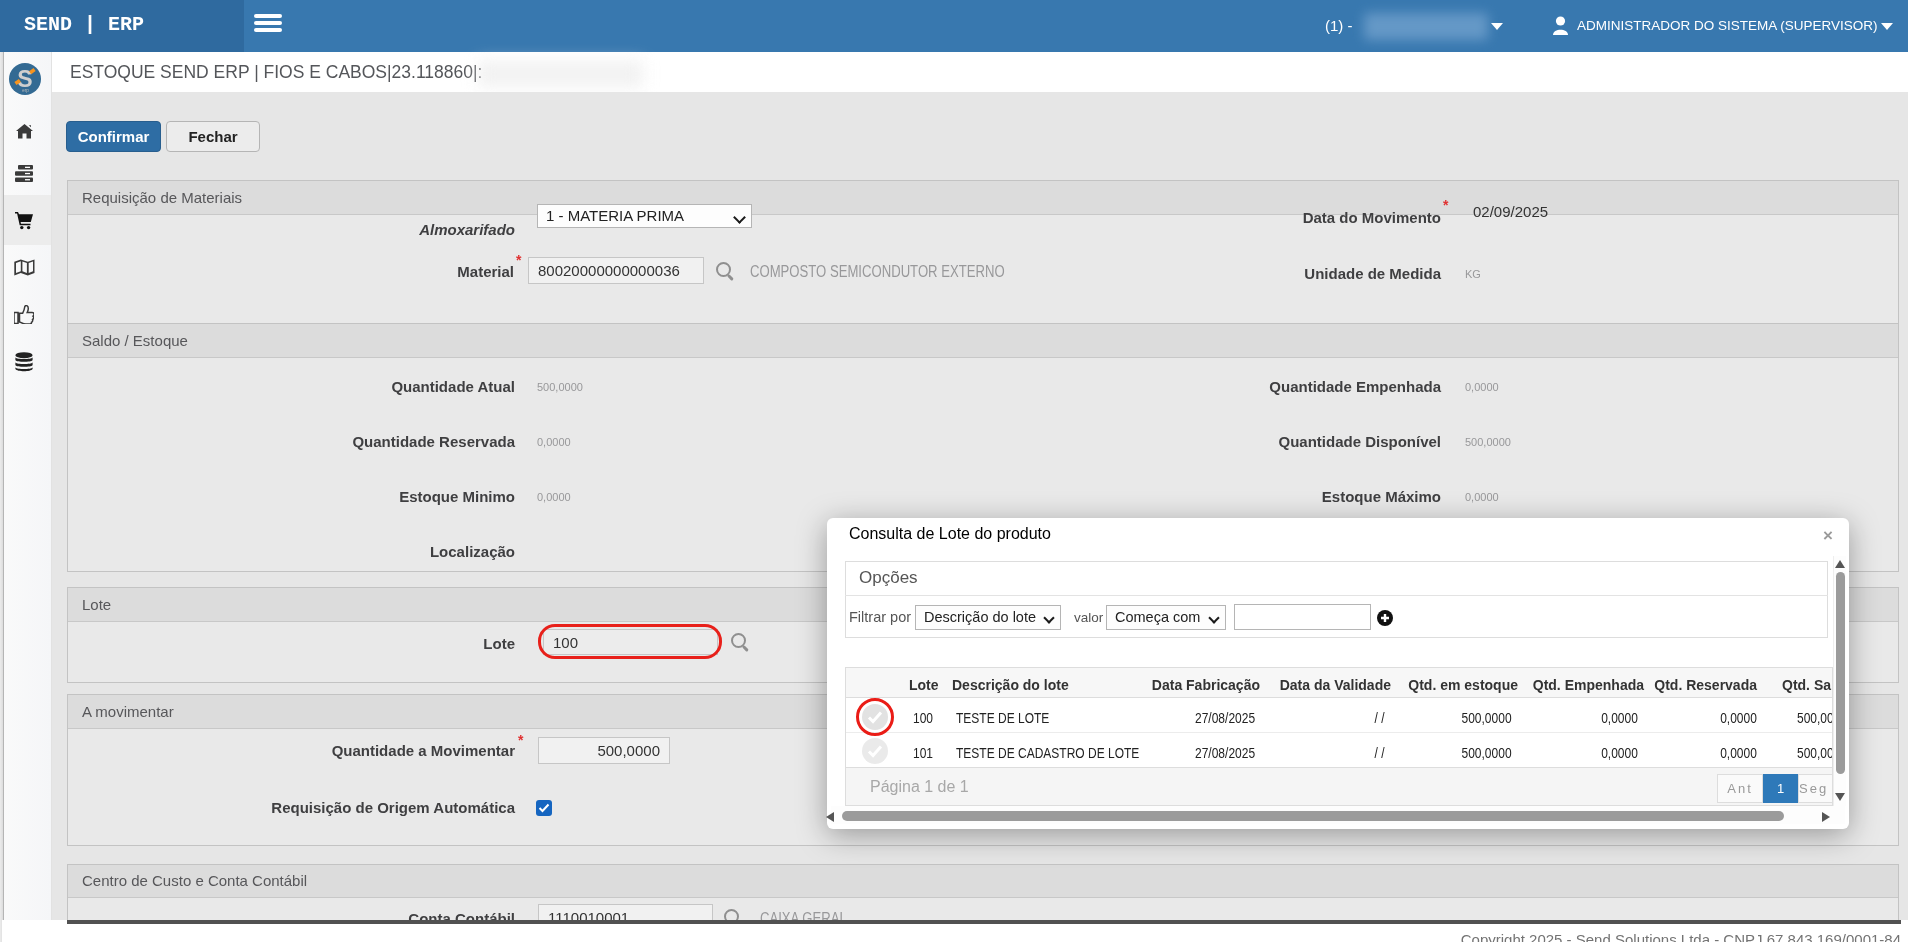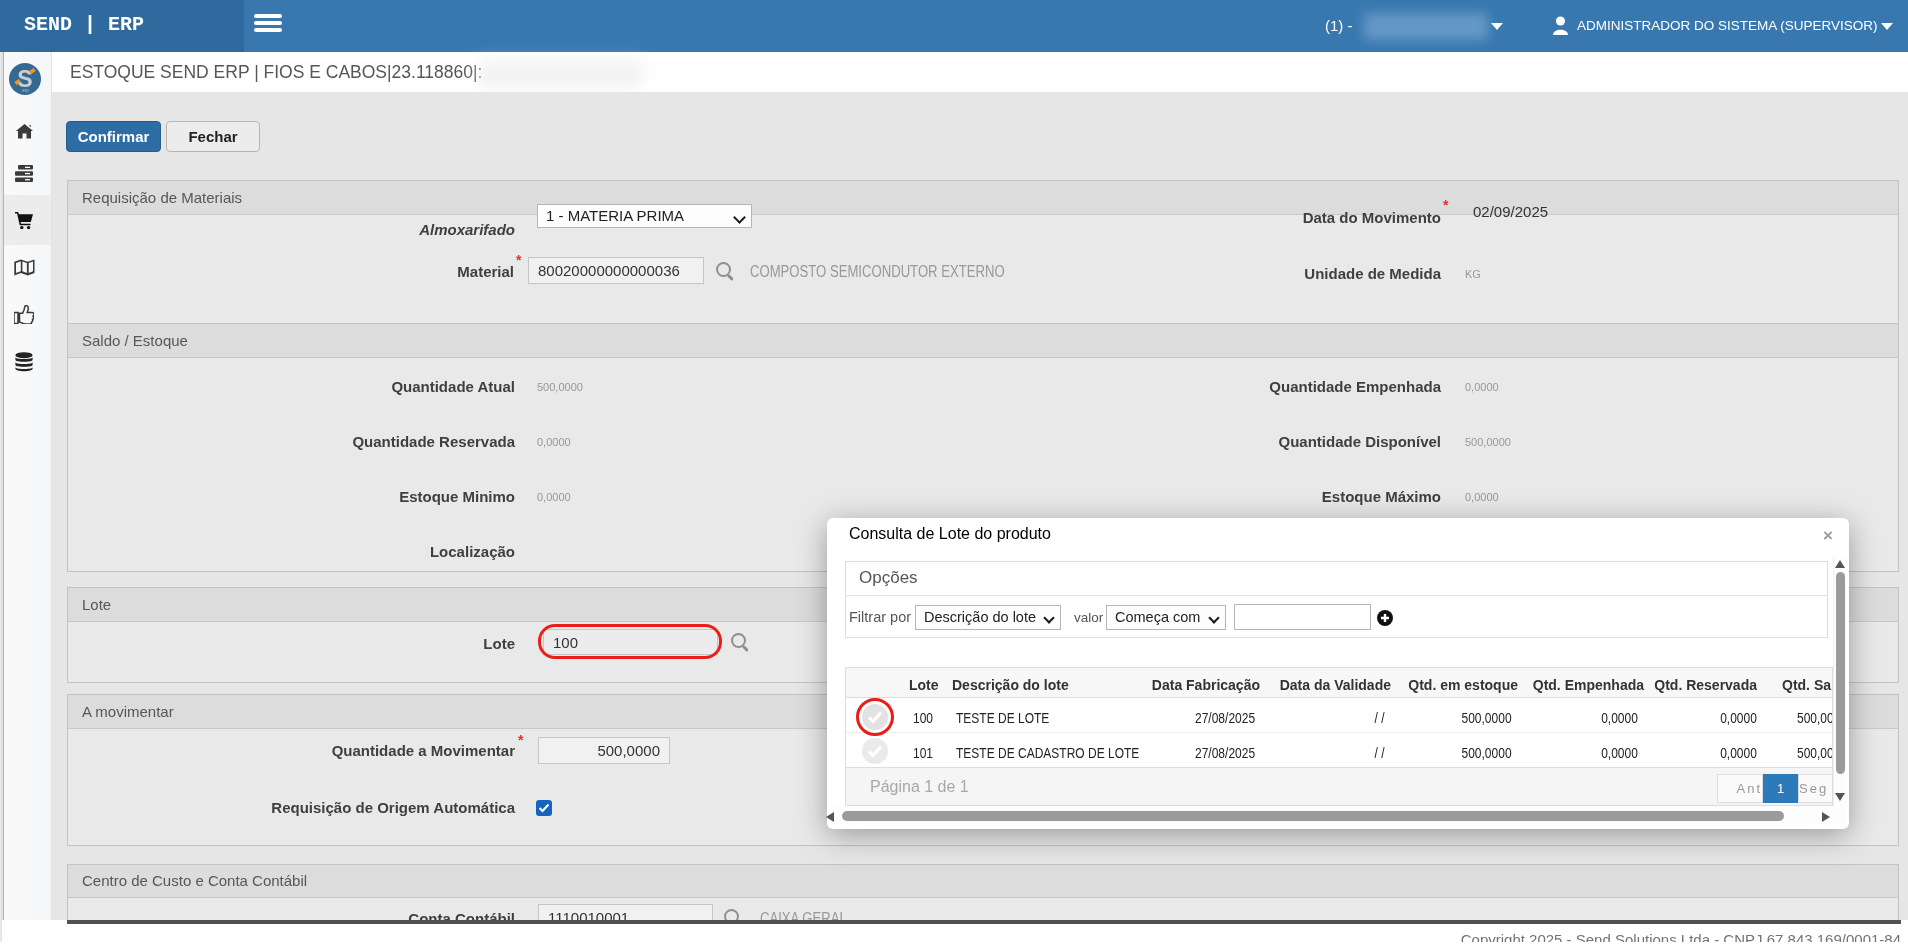--- a/index.html
+++ b/index.html
@@ -240,21 +240,21 @@
     <div class="tcell tl" style="left:67px;top:75px;">101</div>
     <div class="tcell tl" style="left:110px;top:75px;">TESTE DE CADASTRO DE LOTE</div>
     <div class="tcell tr" style="right:577px;top:75px;">27/08/2025</div>
     <div class="tcell tr" style="right:447px;top:75px;">/ /</div>
     <div class="tcell tr" style="right:320px;top:75px;">500,0000</div>
     <div class="tcell tr" style="right:194px;top:75px;">0,0000</div>
     <div class="tcell tr" style="right:75px;top:75px;">0,0000</div>
     <div class="tcell tl" style="left:951px;top:75px;">500,0000</div>
 
     <div class="abs" style="left:24px;top:110px;font-size:16px;color:#a8a8a8;">Página 1 de 1</div>
-    <div class="abs" style="left:871px;top:106px;width:46px;height:29px;border:1px solid #ddd;background:#fafafa;box-sizing:border-box;color:#999;font-size:13px;text-align:right;line-height:27px;letter-spacing:2px;">Ant</div>
+    <div class="abs" style="left:871px;top:106px;width:46px;height:29px;border:1px solid #ddd;background:#fafafa;box-sizing:border-box;color:#999;font-size:13px;text-align:center;line-height:27px;letter-spacing:2px;">Ant</div>
     <div class="abs" style="left:917px;top:106px;width:35px;height:29px;background:#2e79b9;color:#fff;font-size:13px;text-align:center;line-height:29px;">1</div>
     <div class="abs" style="left:952px;top:106px;width:46px;height:29px;border:1px solid #ddd;background:#fafafa;box-sizing:border-box;color:#999;font-size:13px;text-align:left;line-height:27px;letter-spacing:2px;">Seg</div>
   </div>
 
   <div class="abs" style="left:1833px;top:556px;width:13px;height:250px;background:#fdfdfd;border-left:1px solid #eee;box-sizing:border-box;"></div>
   <div class="abs" style="left:1835px;top:560px;width:0;height:0;border-left:5px solid transparent;border-right:5px solid transparent;border-bottom:8px solid #555;"></div>
   <div class="abs" style="left:1835.5px;top:572px;width:9px;height:202px;background:#9b9b9b;border-radius:5px;"></div>
   <div class="abs" style="left:1835px;top:793px;width:0;height:0;border-left:5px solid transparent;border-right:5px solid transparent;border-top:8px solid #555;"></div>
 
   <div class="abs" style="left:831px;top:806px;width:1014px;height:18px;background:#fdfdfd;"></div>

